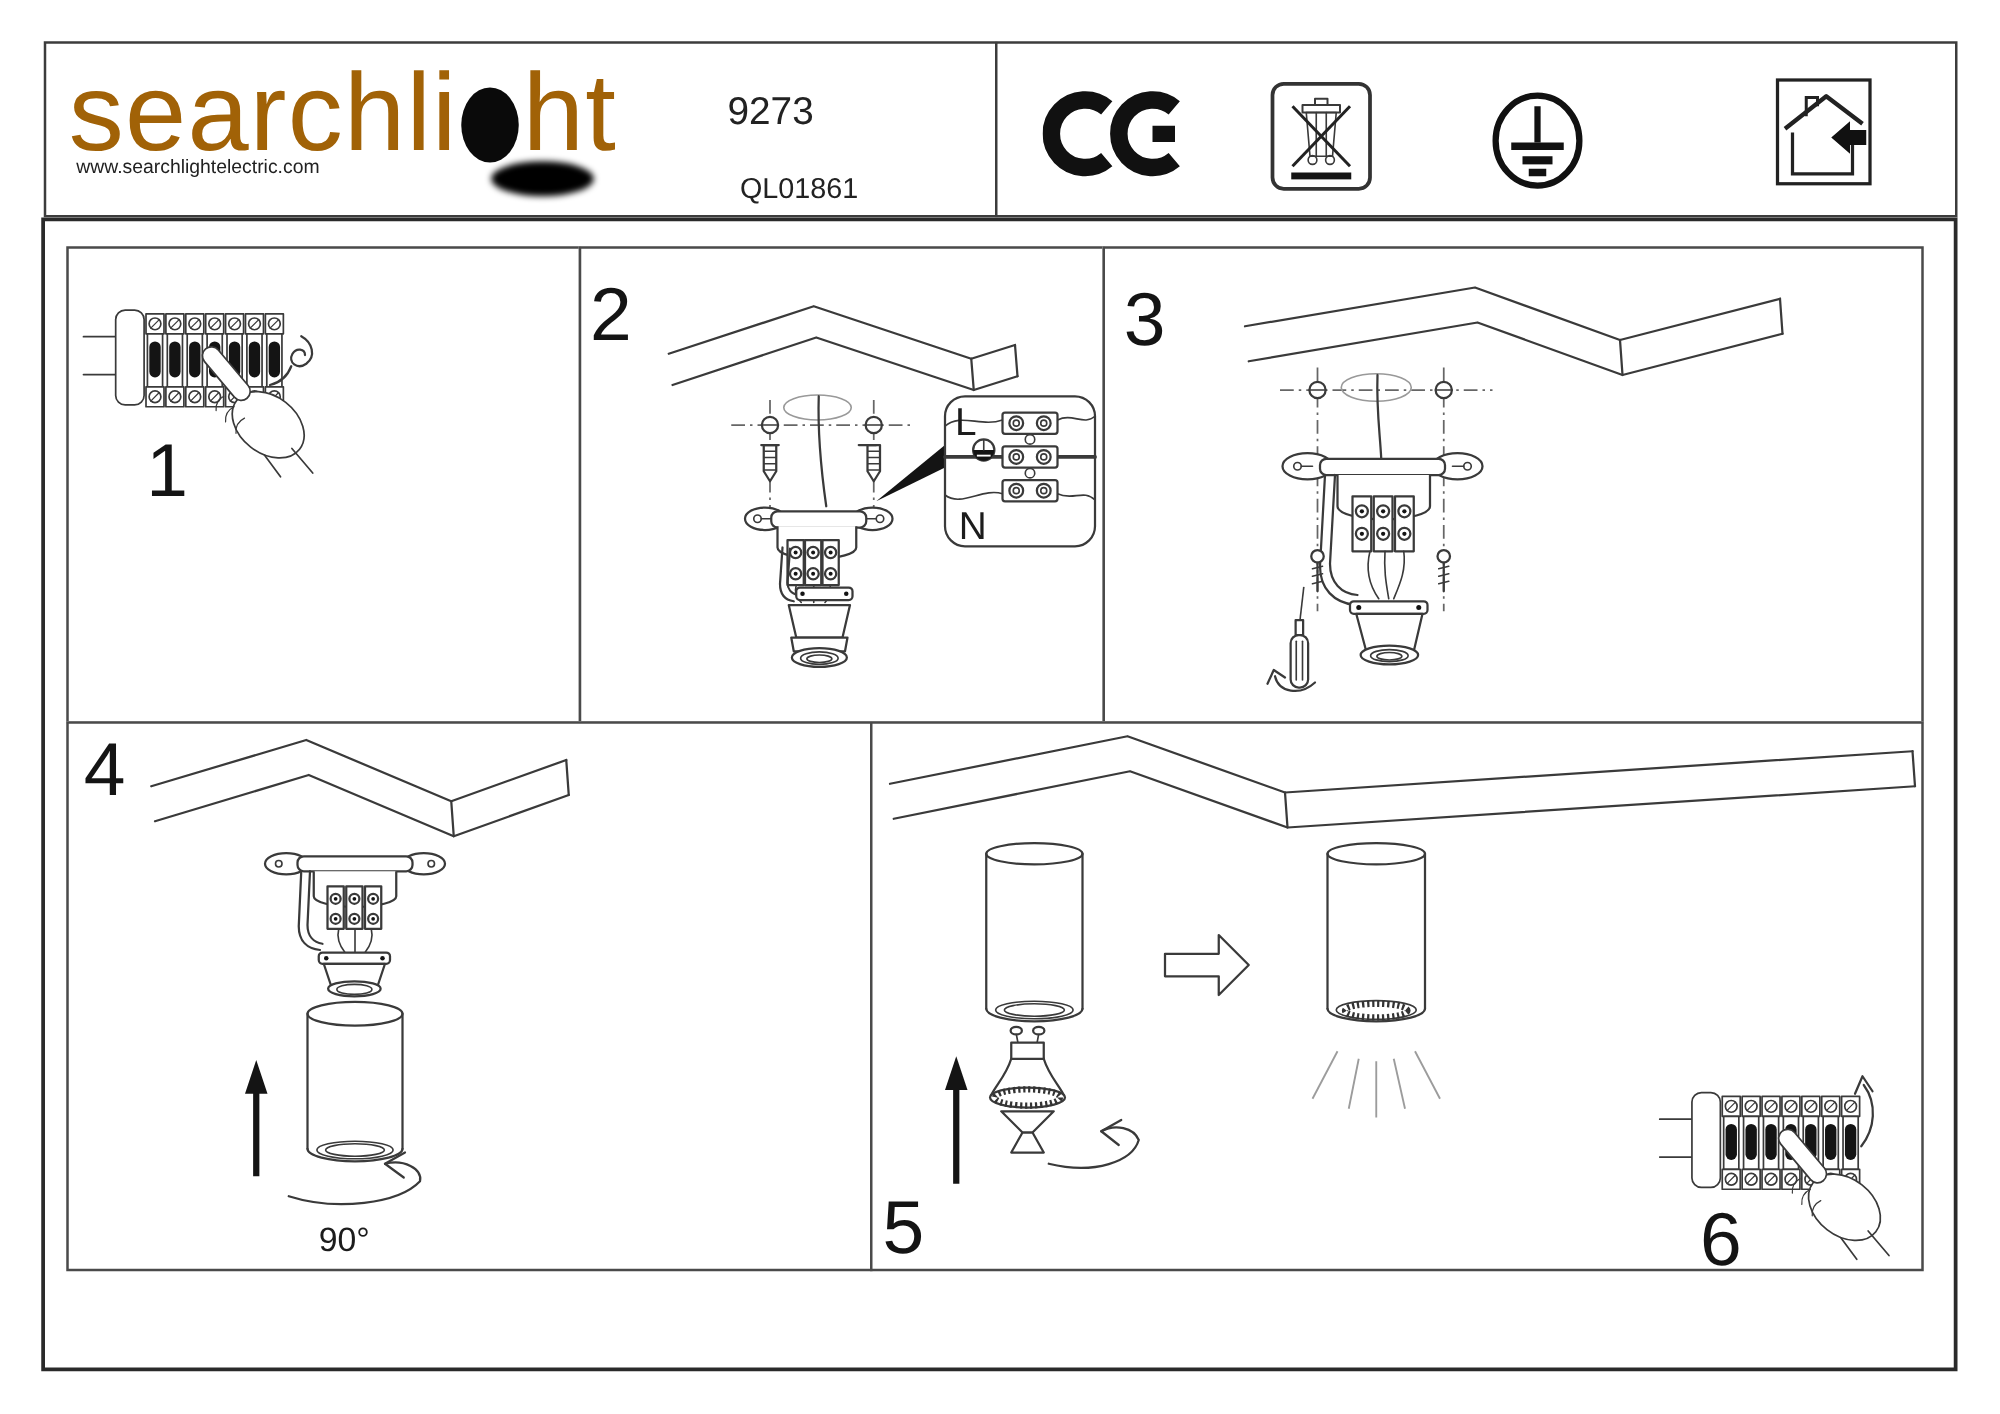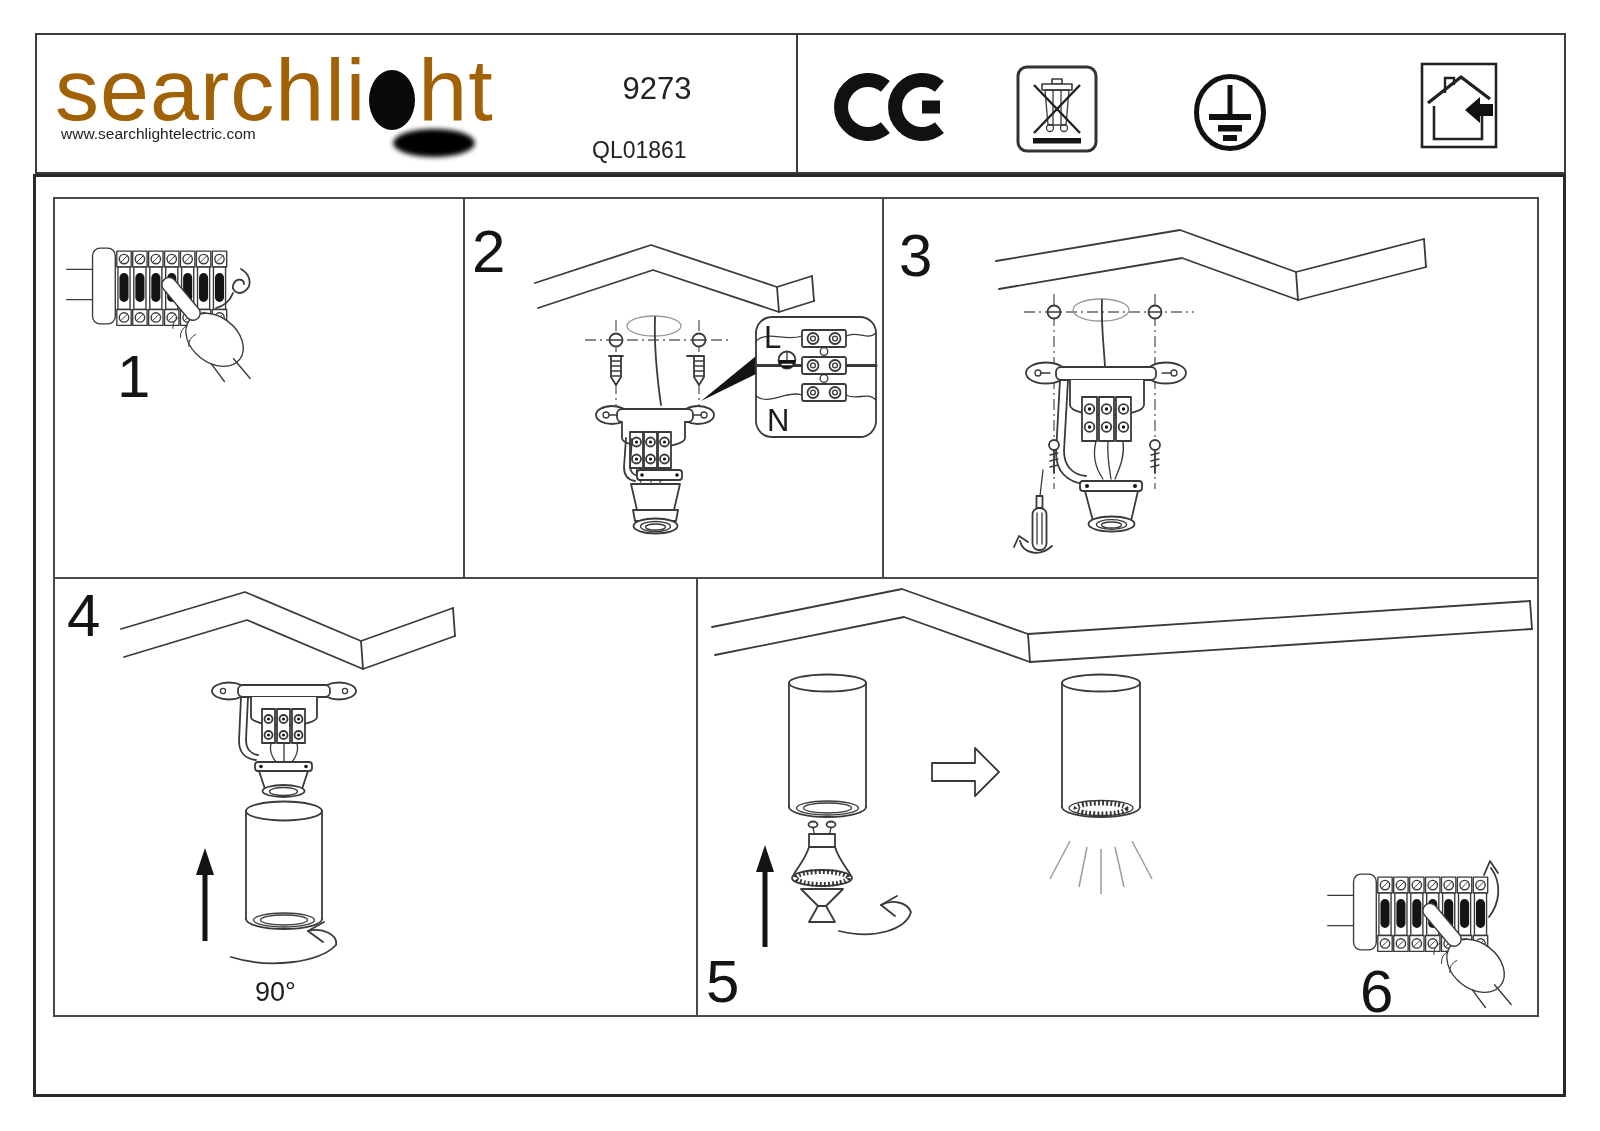--- a/index.html
+++ b/index.html
@@ -15,21 +15,21 @@
   #panel3{left:882px;top:197px;width:657px;height:382px;}
   #panel4{left:53px;top:577px;width:645px;height:440px;}
   #panel5{left:696px;top:577px;width:843px;height:440px;}
   .panel svg.art{position:absolute;left:0;top:0;width:100%;height:100%;}
 
   
   .logo{position:absolute;left:18px;top:2px;font-size:88px;line-height:1.2;letter-spacing:1px;color:#a16207;white-space:nowrap;}
   .g-oval{display:inline-block;width:46px;height:60px;background:#0a0a0a;border-radius:50%;vertical-align:-10px;margin:0 3px;}
   .g-shadow{position:absolute;left:338px;top:92px;width:82px;height:28px;background:#000;border-radius:50%;filter:blur(2.5px);}
   .website{position:absolute;left:24px;top:90px;font-size:15.5px;color:#222;}
-  .model{position:absolute;left:545px;top:36px;width:150px;text-align:center;font-size:31px;color:#222;}
+  .model{position:absolute;left:545px;top:36px;width:150px;font-size:31px;color:#222;}
   .pcode{position:absolute;left:555px;top:102px;width:150px;font-size:23px;color:#222;}
   .mark{position:absolute;}
 
   
   .s{stroke:#3a3a3a;stroke-width:1.8;fill:none;stroke-linecap:round;stroke-linejoin:round;}
   .sw{stroke:#3a3a3a;stroke-width:1.8;fill:#fff;stroke-linejoin:round;}
   .thin{stroke-width:1.3;}
   .blk{fill:#141414;stroke:none;}
   .dash{stroke:#666;stroke-width:1.4;fill:none;stroke-dasharray:11 4 2 4;}
   .gray{stroke:#999;}

